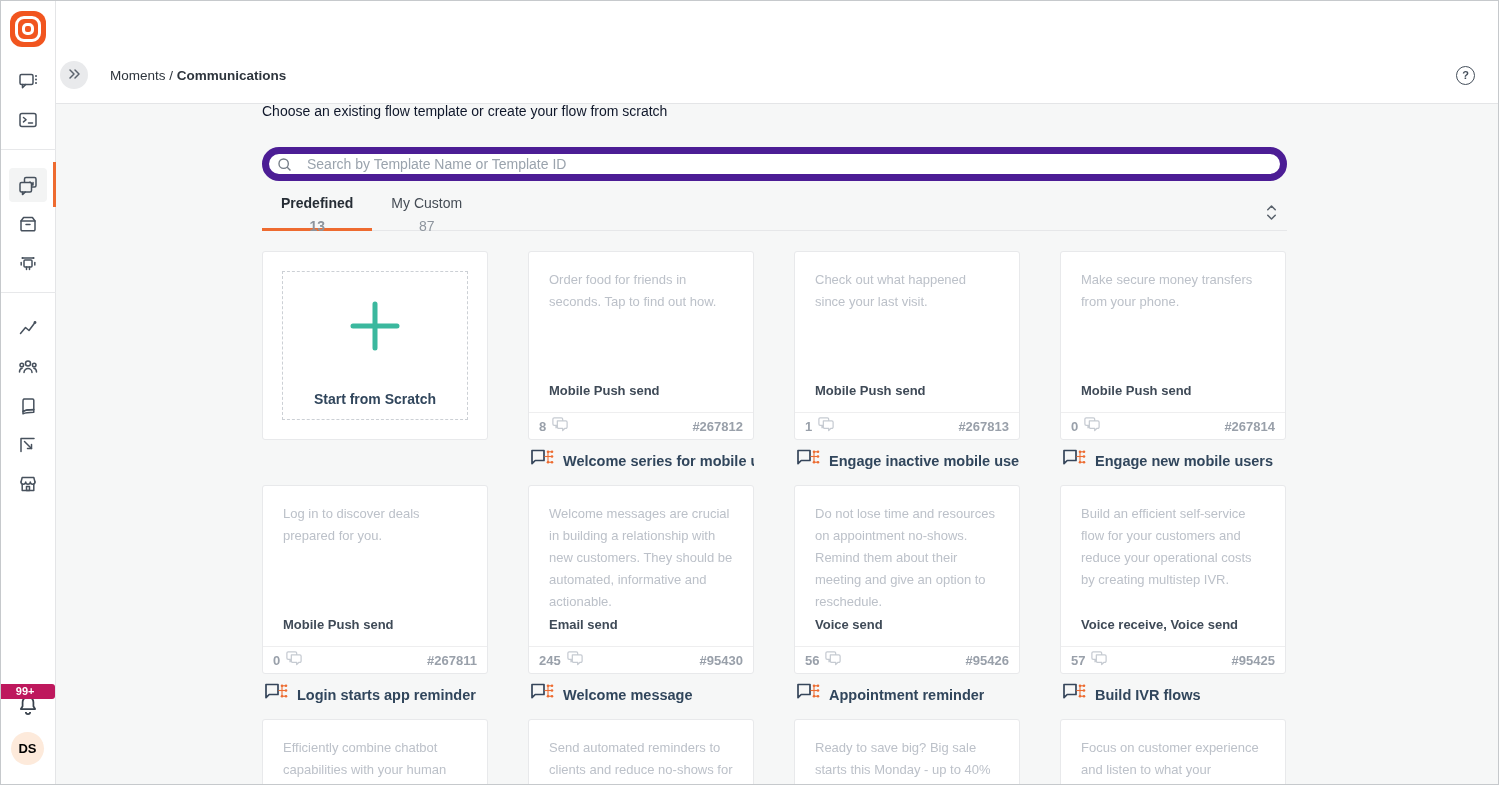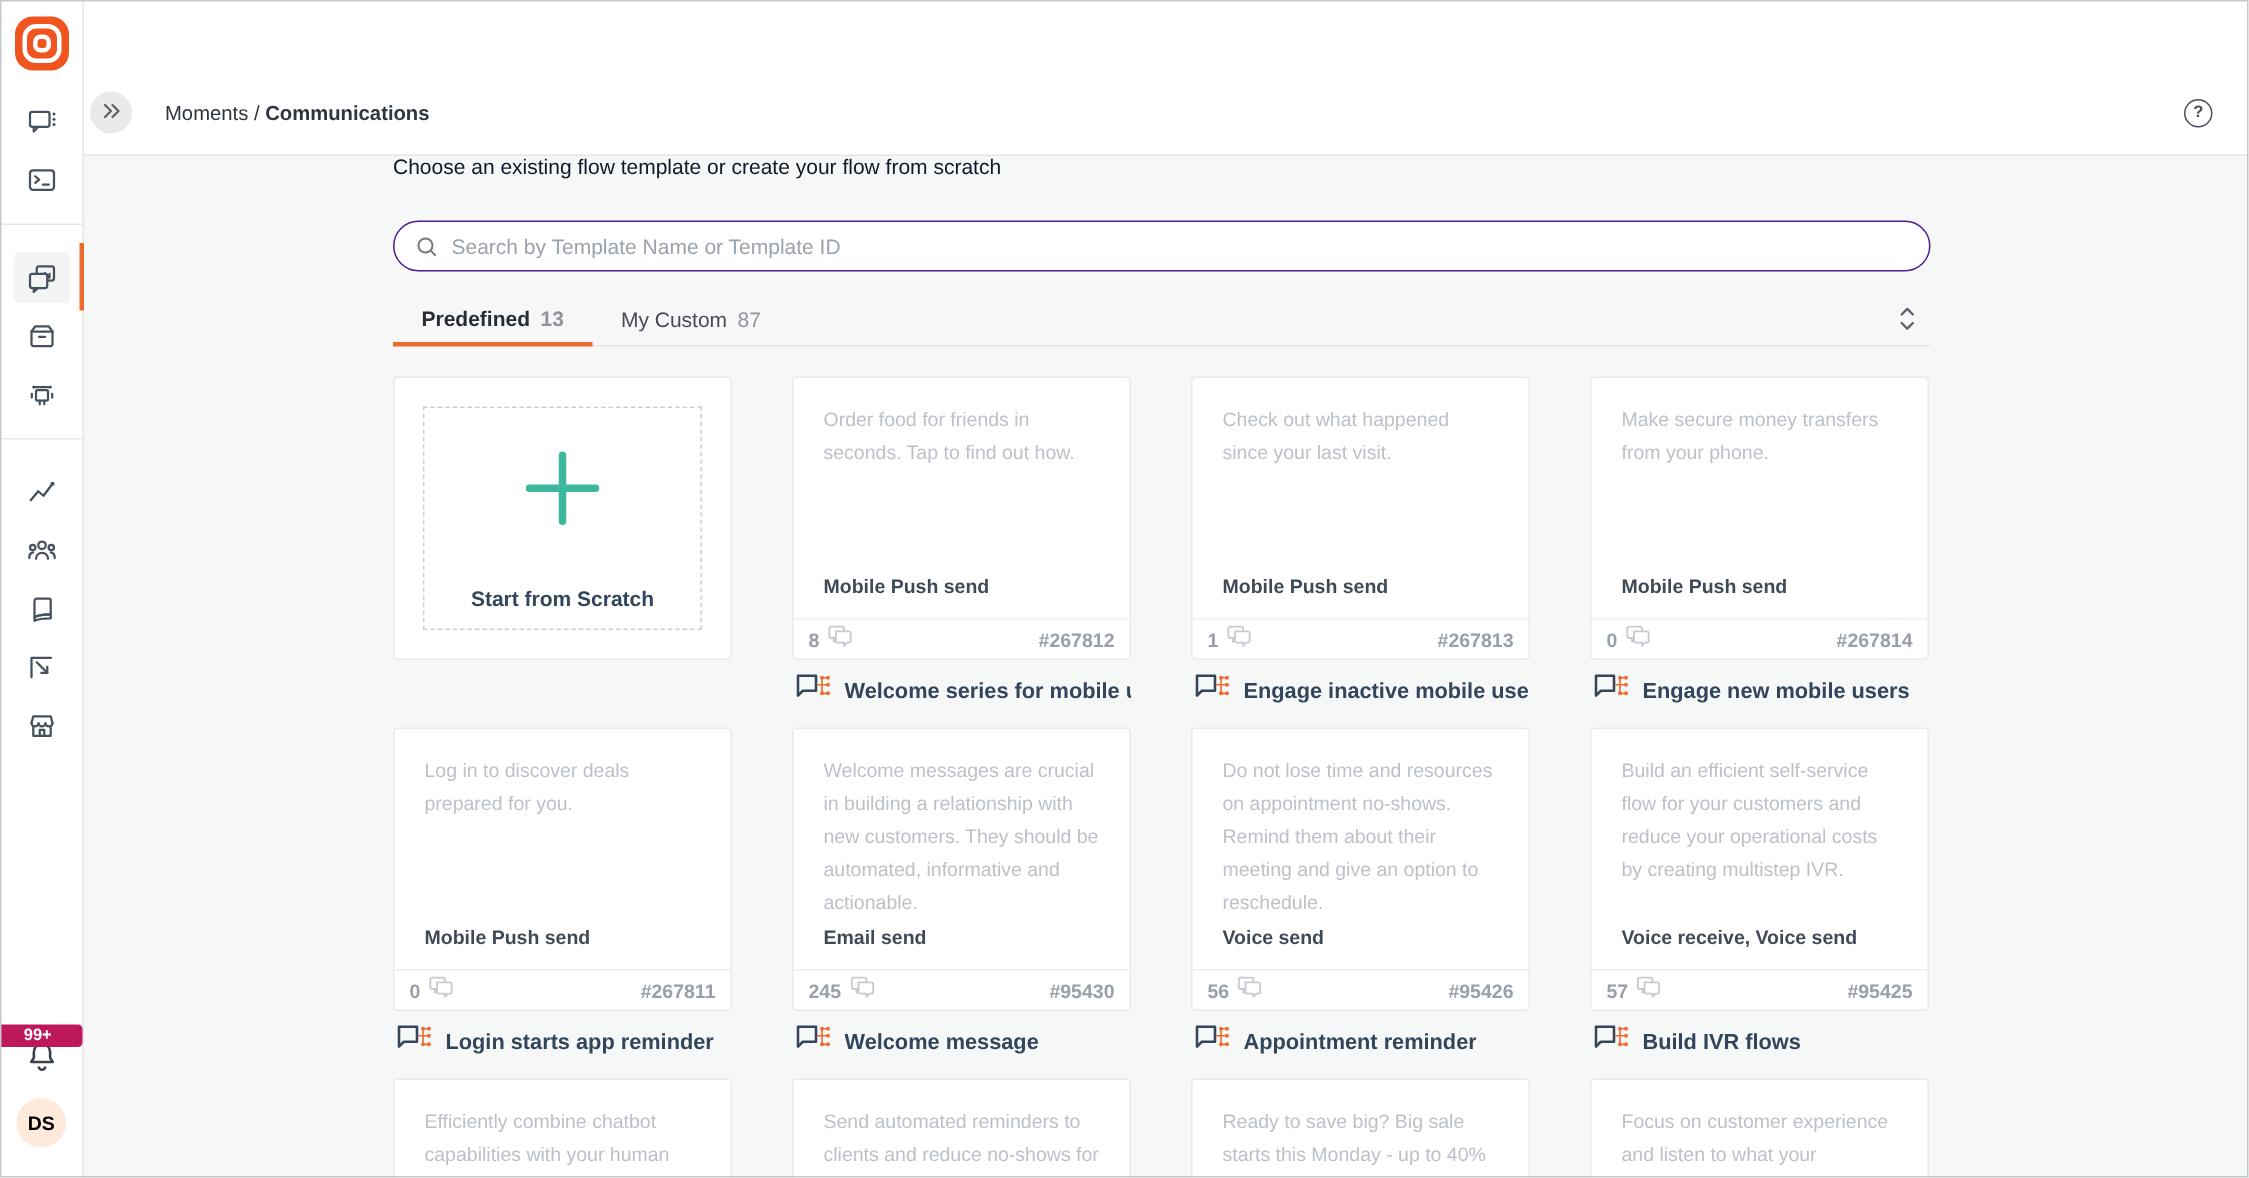--- a/index.html
+++ b/index.html
@@ -38,26 +38,26 @@
   .help { width:19px; height:19px; border-radius:50%; border:1.5px solid #454f5b; color:#454f5b;
     font-size:11px; font-weight:bold; display:flex; align-items:center; justify-content:center; cursor:pointer; }
 
   
   .main { position:absolute; left:56px; right:0; top:57px; bottom:0; background:#f6f7f7; overflow:hidden; }
   .content { width:1025px; margin-left:206px; padding-top:7px; }
   h1 { font-size:30px; font-weight:normal; color:#be185d; letter-spacing:-0.3px; }
   .subtitle { font-size:14px; color:#0f172a; margin-top:5px; }
   .searchwrap { position:relative; margin-top:28px; }
   .searchwrap svg { position:absolute; left:14px; top:9px; }
-  .search { width:100%; height:34px; border:1px solid #4c1d95; border-radius:18px; background:#fff;
+  .search { width:100%; height:34px; border:7px solid #4c1d95; border-radius:18px; background:#fff;
     padding:0 16px 0 38px; font-size:14px; color:#333; outline:none; font-family:inherit; }
   .search::placeholder { color:#9aa3ad; }
 
   .tabs { position:relative; display:flex; margin-top:14px; border-bottom:1px solid #e6e7e9; height:36px; }
-  .tab { display:flex; align-items:center; gap:7px; padding:0 19px; font-size:14px; color:#454c55; cursor:pointer; }
+  .tab { display:flex; align-items:center; gap:7px; padding:0 19px; font-size:14px; color:#454c55; cursor:pointer;flex-direction:column; }
   .tab .cnt { color:#8d949d; }
   .tab.active { font-weight:bold; color:#262d35; border-bottom:3px solid #ee6b30; margin-bottom:-1px; }
   .sortbtn { position:absolute; right:6px; top:6px; background:none; border:none; cursor:pointer; padding:2px; }
 
   .grid { margin-top:20px; display:grid; grid-template-columns:repeat(4,226px); column-gap:40px; row-gap:11px; }
   .cell { display:flex; flex-direction:column; }
   .card { height:189px; background:#fff; border:1px solid #e8e9eb; border-radius:3px;
     display:flex; flex-direction:column; cursor:pointer; }
   .card-body { flex:1; padding:17px 20px 14px; display:flex; flex-direction:column; overflow:hidden; }
   .desc { font-size:13px; line-height:22px; color:#bcc1c9; }

